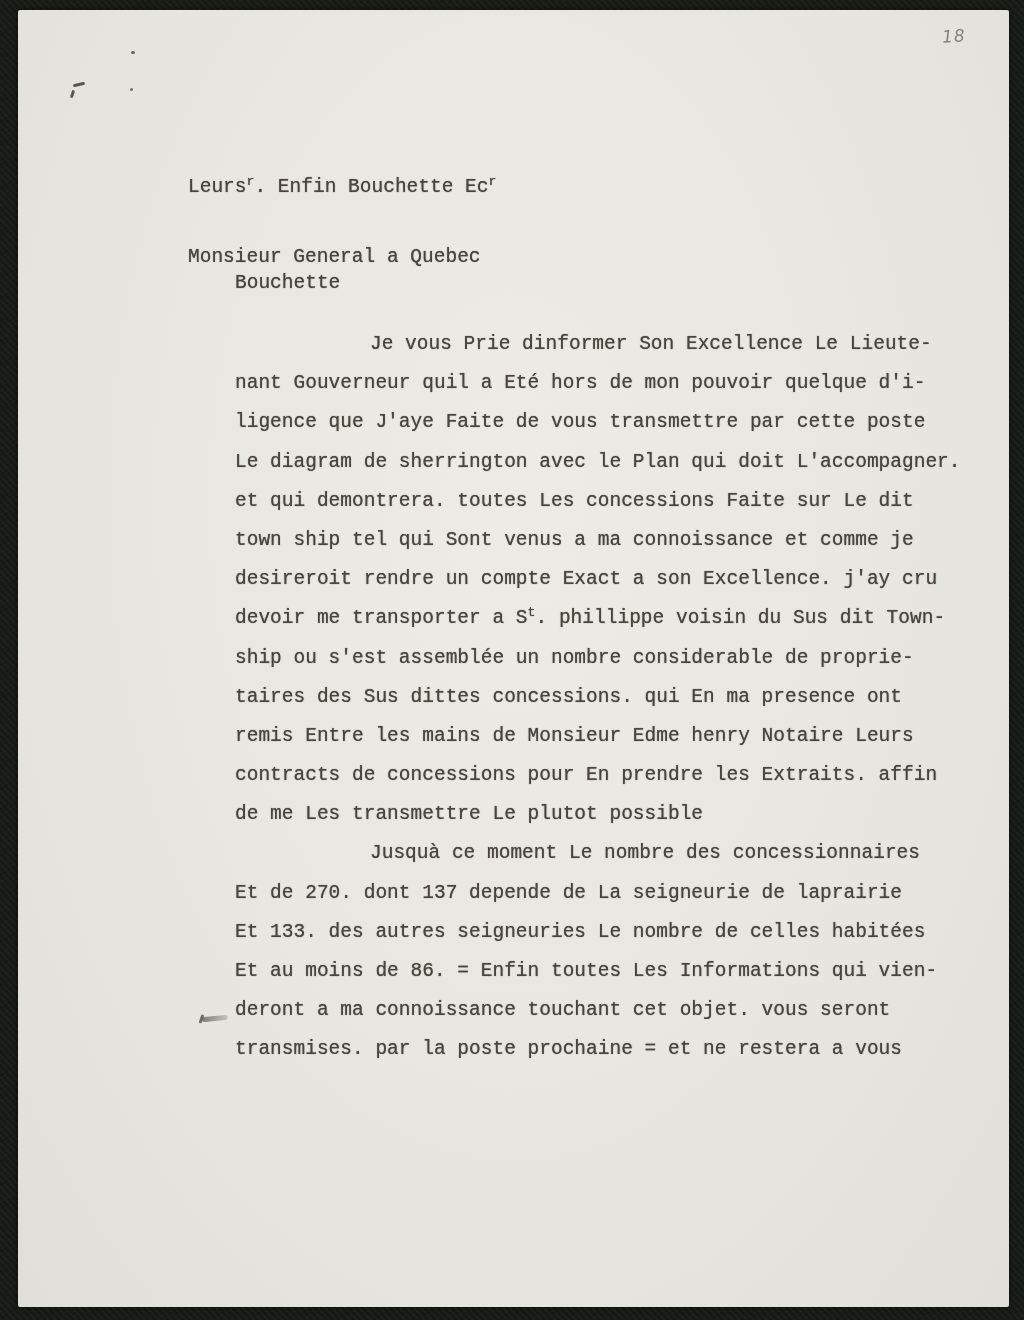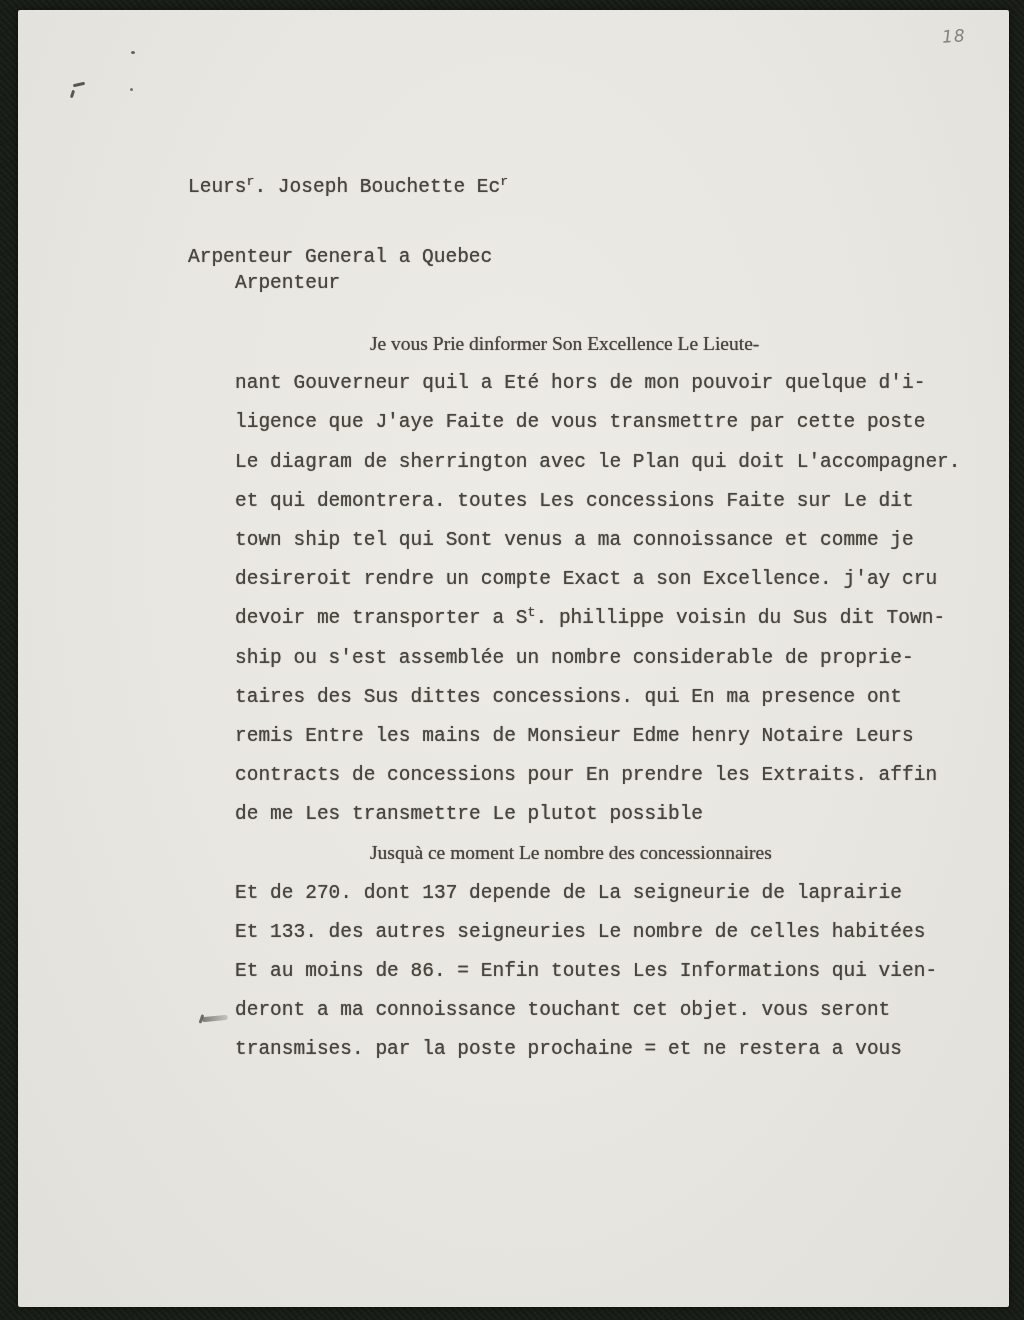--- a/index.html
+++ b/index.html
@@ -53,21 +53,20 @@
     position: absolute;
     left: 217px;
     top: 323px;
     width: 760px;
   }
   .line {
     height: 39.2px;
   }
   .line.indent {
     padding-left: 135px;
-    font-family: Liberation Serif, serif;
   }
   .sup {
     font-size: 0.68em;
     position: relative;
     top: -0.52em;
   }
   .page-number {
     position: absolute;
     left: 924px;
     top: 16px;
@@ -118,21 +117,21 @@
 
   <div class="page-number">18</div>
 
   <span class="speck s1"></span>
   <span class="speck s2"></span>
   <span class="speck s3"></span>
   <span class="speck s4"></span>
   <span class="pencil-mark"></span>
 
   <div class="recipient typed">
-    <div><span>Leurs</span><span class="sup">r</span><span>. Joseph Bouchette Ec</span><span class="sup">r</span></div>
-    <div>Arpenteur General a Quebec</div>
+    <div><span>Leurs</span><span class="sup">r</span><span>. Enfin Bouchette Ec</span><span class="sup">r</span></div>
+    <div>Monsieur General a Quebec</div>
   </div>
 
-  <div class="salutation typed">Arpenteur</div>
+  <div class="salutation typed">Bouchette</div>
 
   <div class="letter-body typed"><div class="line indent"><span>Je vous Prie dinformer Son Excellence Le Lieute-</span></div><div class="line"><span>nant Gouverneur quil a Eté hors de mon pouvoir quelque d'i-</span></div><div class="line"><span>ligence que J'aye Faite de vous transmettre par cette poste</span></div><div class="line"><span>Le diagram de sherrington avec le Plan qui doit L'accompagner.</span></div><div class="line"><span>et qui demontrera. toutes Les concessions Faite sur Le dit</span></div><div class="line"><span>town ship tel qui Sont venus a ma connoissance et comme je</span></div><div class="line"><span>desireroit rendre un compte Exact a son Excellence. j'ay cru</span></div><div class="line"><span>devoir me transporter a S</span><span class="sup">t</span><span>. phillippe voisin du Sus dit Town-</span></div><div class="line"><span>ship ou s'est assemblée un nombre considerable de proprie-</span></div><div class="line"><span>taires des Sus dittes concessions. qui En ma presence ont</span></div><div class="line"><span>remis Entre les mains de Monsieur Edme henry Notaire Leurs</span></div><div class="line"><span>contracts de concessions pour En prendre les Extraits. affin</span></div><div class="line"><span>de me Les transmettre Le plutot possible</span></div><div class="line indent"><span>Jusquà ce moment Le nombre des concessionnaires</span></div><div class="line"><span>Et de 270. dont 137 depende de La seigneurie de laprairie</span></div><div class="line"><span>Et 133. des autres seigneuries Le nombre de celles habitées</span></div><div class="line"><span>Et au moins de 86. = Enfin toutes Les Informations qui vien-</span></div><div class="line"><span>deront a ma connoissance touchant cet objet. vous seront</span></div><div class="line"><span>transmises. par la poste prochaine = et ne restera a vous</span></div></div>
 
 </div>
 
 </body></html>

